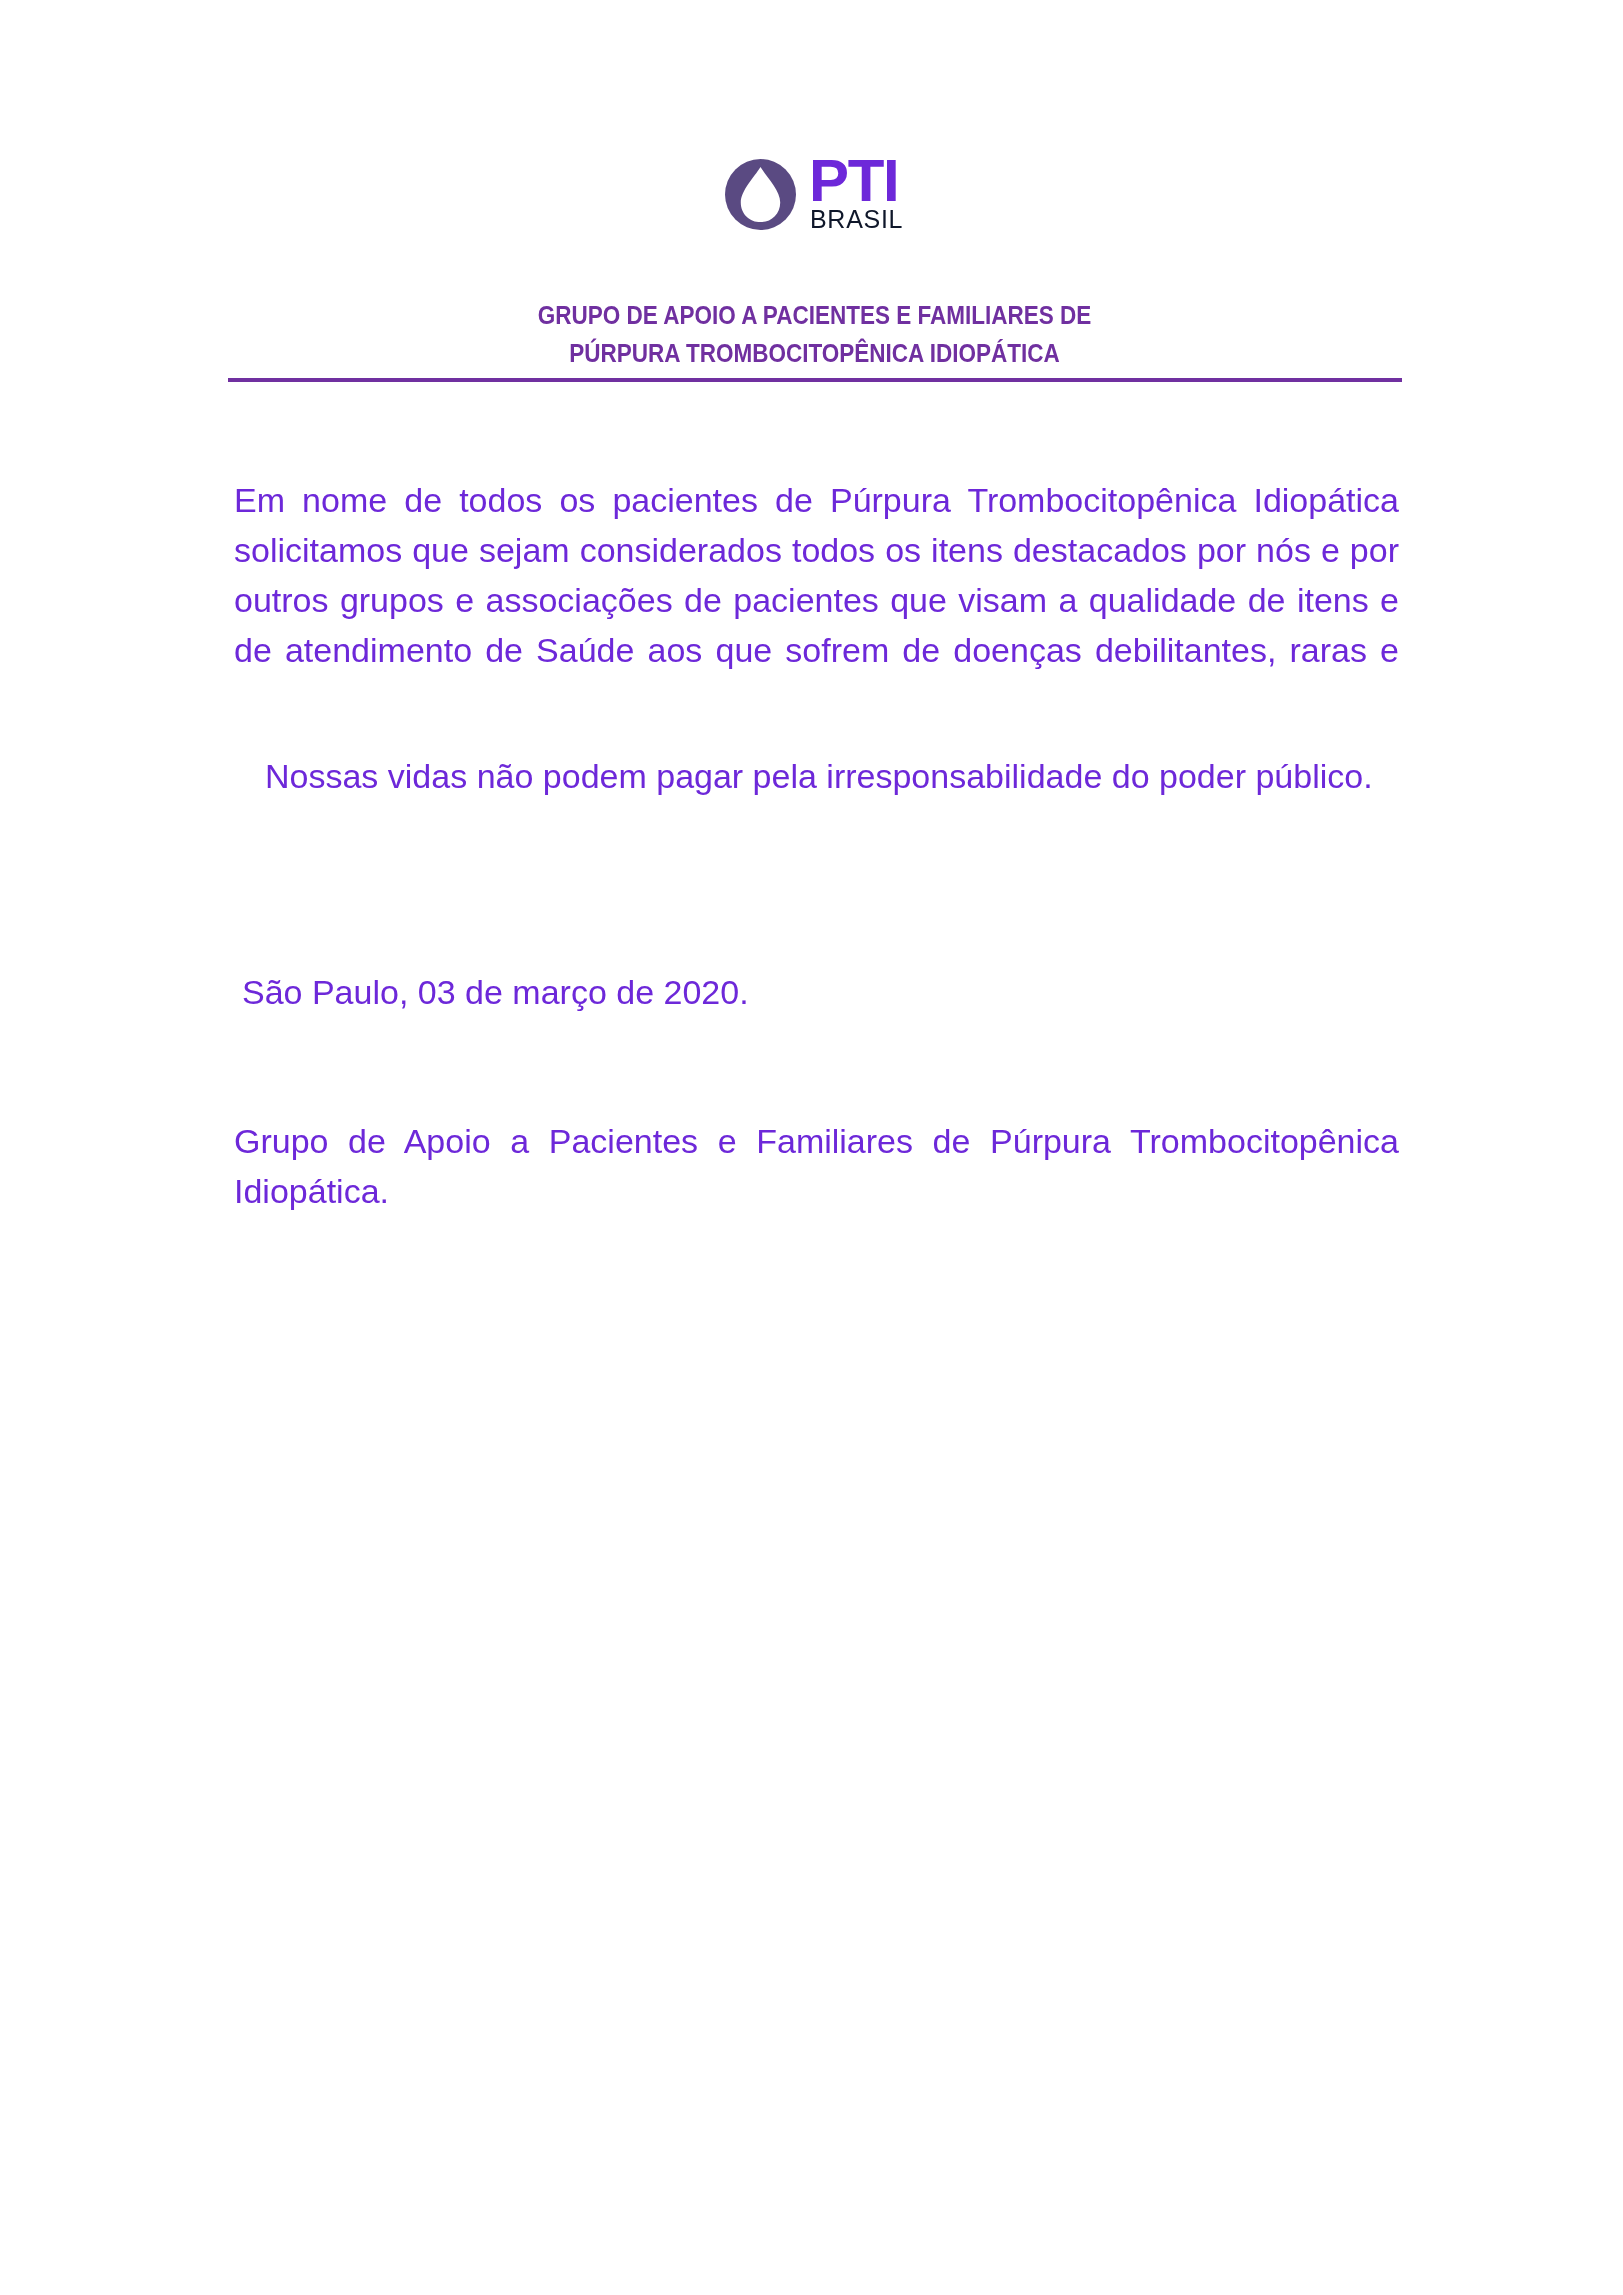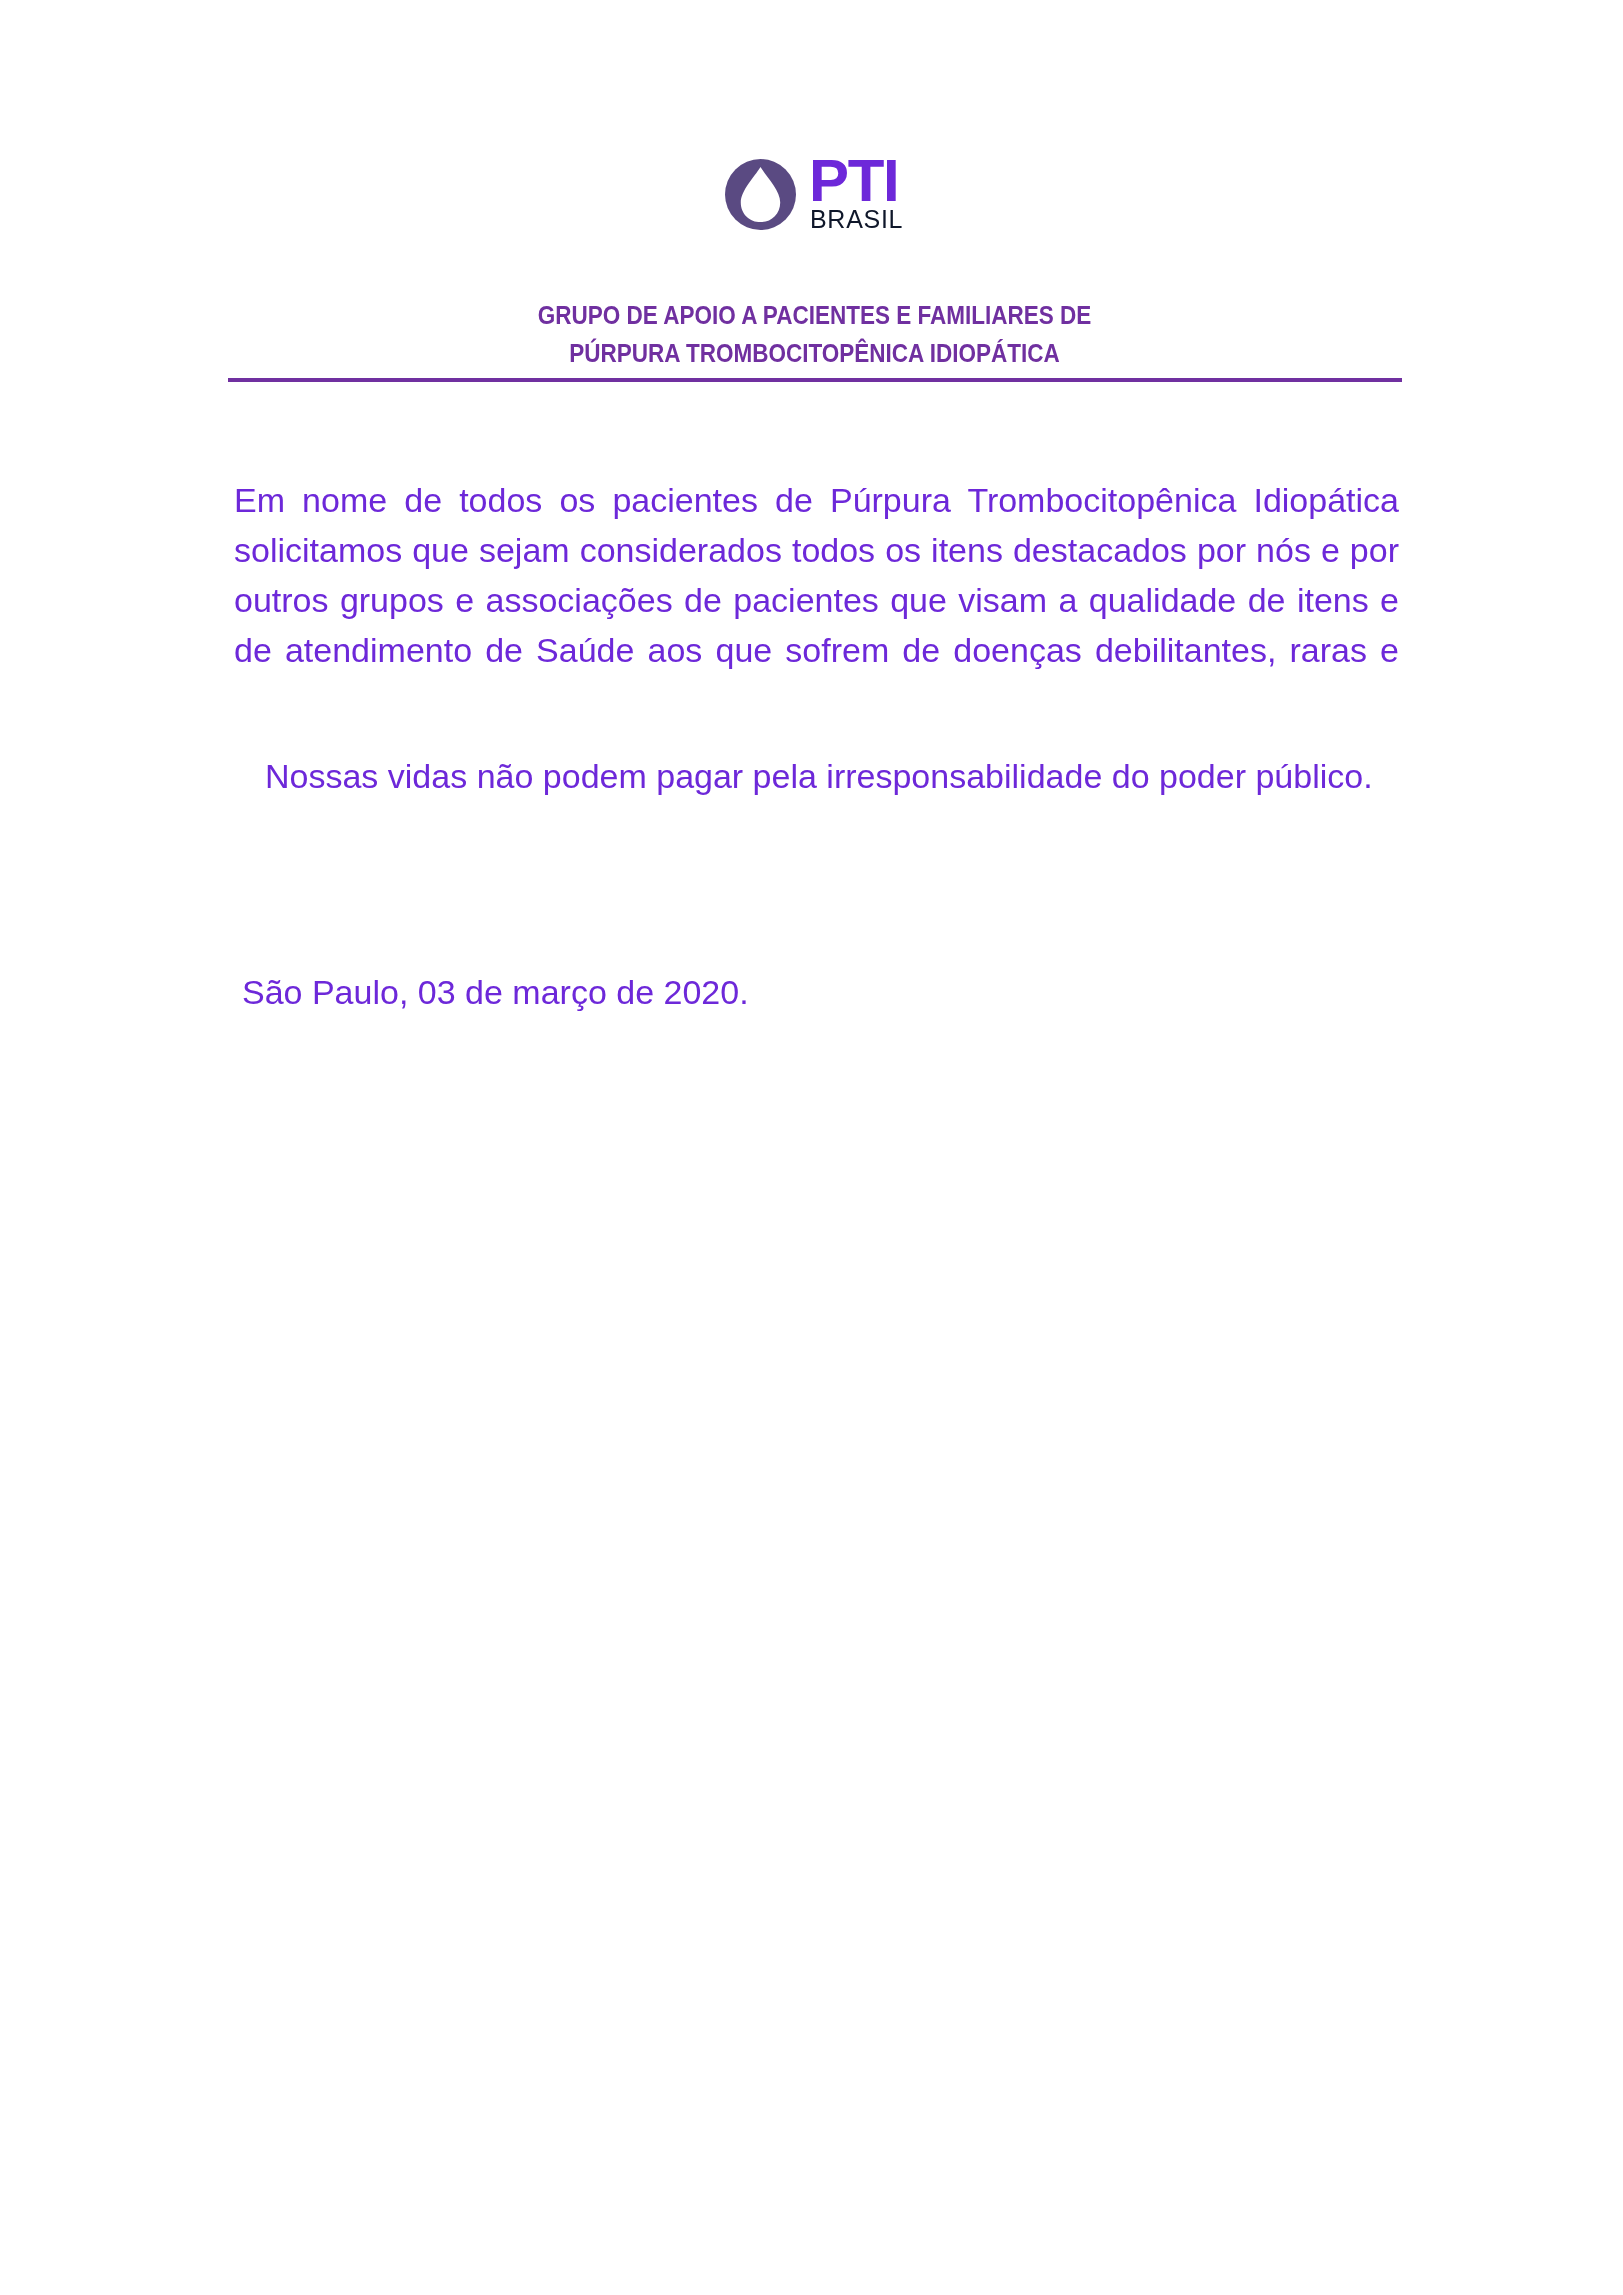--- a/index.html
+++ b/index.html
@@ -123,14 +123,16 @@
 
 <div class="body-text p2">
   <span class="line last">Nossas vidas não podem pagar pela irresponsabilidade do poder público.</span>
 </div>
 
 <div class="body-text p3">
   <span class="line last">São Paulo, 03 de março de 2020.</span>
 </div>
 
 <div class="body-text p4">
+  <span class="line">Grupo de Apoio a Pacientes e Familiares de Púrpura Trombocitopênica</span>
+  <span class="line last">Idiopática.</span>
 </div>
 
 
 </body></html>

